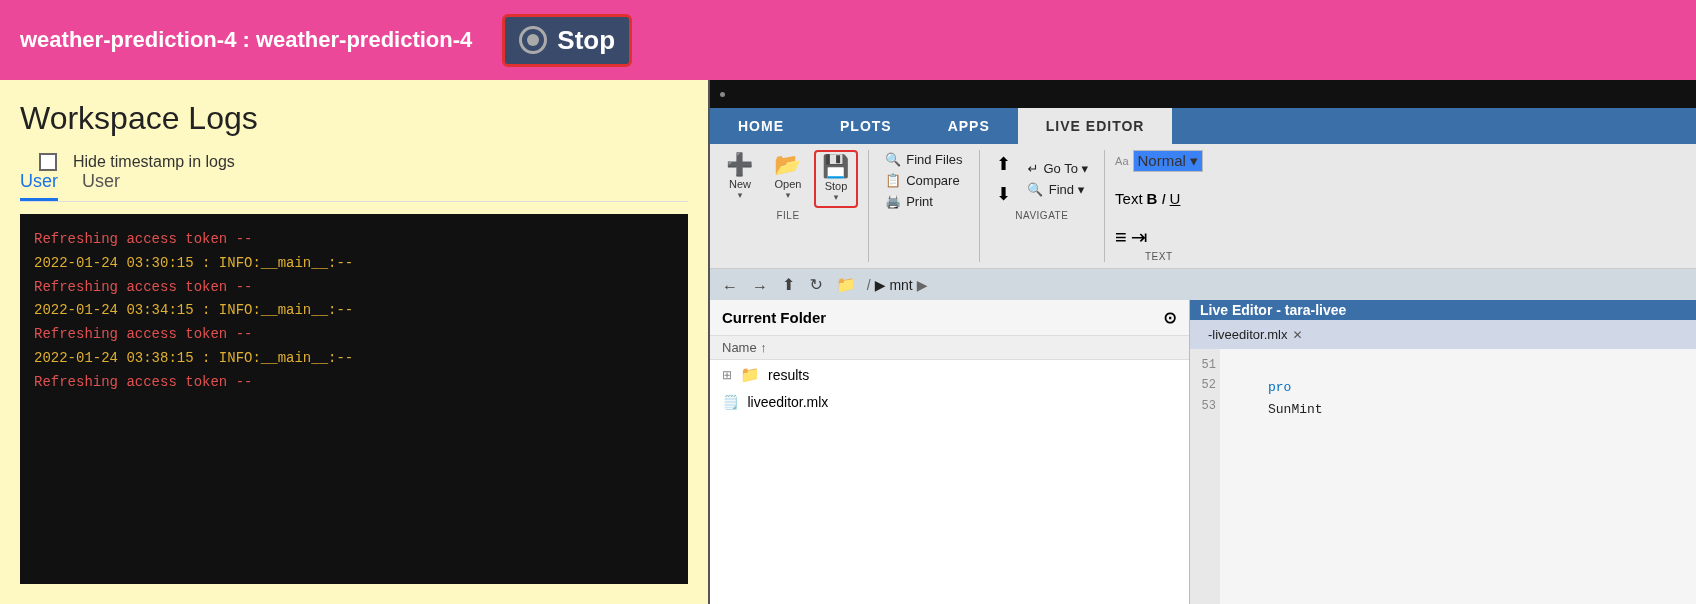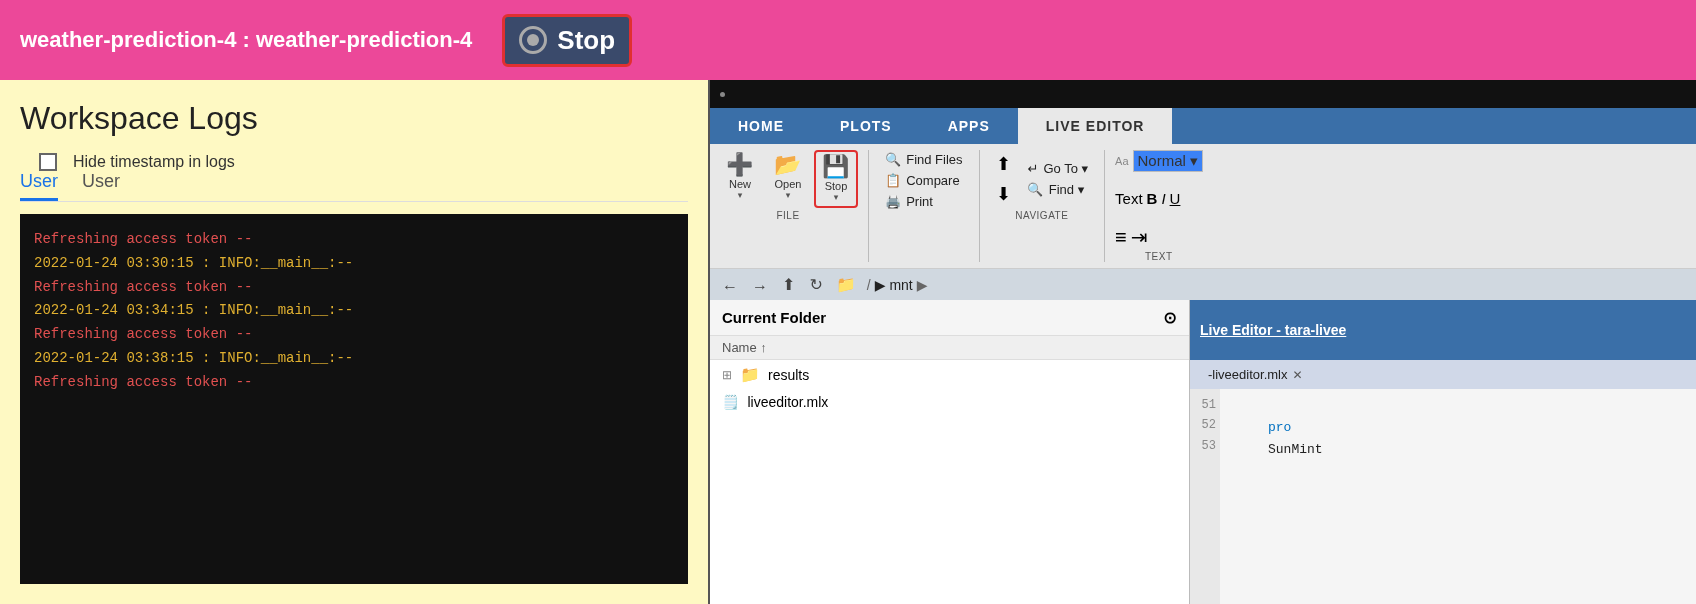--- a/index.html
+++ b/index.html
@@ -333,26 +333,25 @@
       flex: 1;
       background: #f5f5f5;
       display: flex;
       flex-direction: column;
       overflow: hidden;
     }
     .live-editor-header {
       display: flex;
       align-items: center;
       background: #3a6fa8;
-      padding: 22px 10px;
+      padding: 2px 10px;
       color: white;
       font-size: 14px;
       font-weight: bold;
       gap: 8px;
-      text-decoration: underline;
     }
     .live-editor-tab {
       background: #d0d8e8;
       color: #222;
       padding: 3px 10px;
       font-size: 13px;
       display: flex;
       align-items: center;
       gap: 5px;
     }

